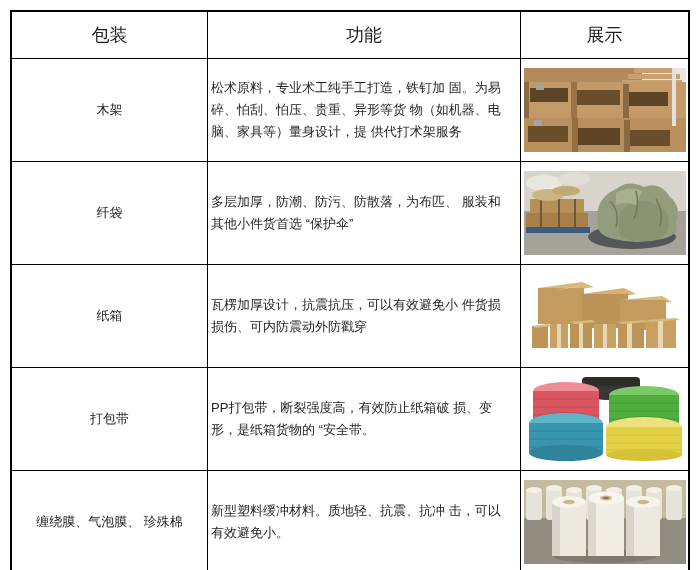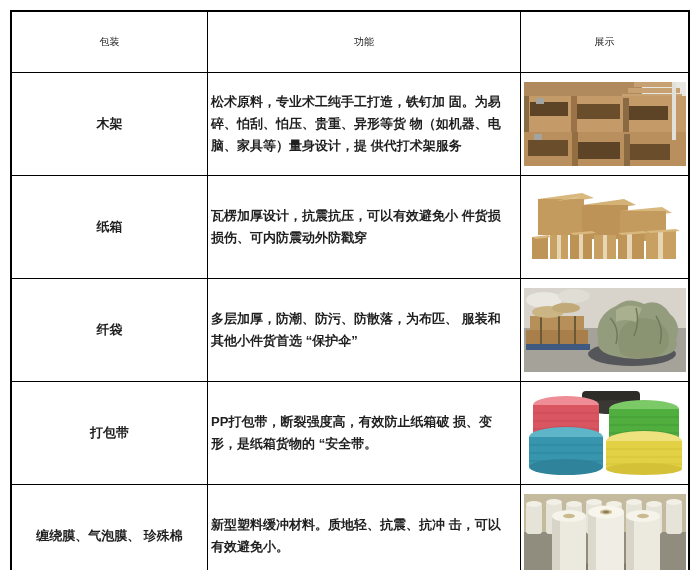--- a/index.html
+++ b/index.html
@@ -1,20 +1,20 @@
 <!DOCTYPE html>
 <html><head>
 <meta charset="utf-8">
 <style>
   html,body{margin:0;padding:0;background:#ffffff;}
   body{width:699px;height:570px;position:relative;font-family:"Liberation Sans","DejaVu Sans",sans-serif;color:#1f1f1f;}
   .table-wrap{position:absolute;left:10px;top:10px;}
   table{border-collapse:collapse;table-layout:fixed;width:680px;border:2px solid #000;}
-  th,td{border:1px solid #000;overflow:hidden;font-weight:bold;}
-  th{font-weight:normal;font-size:10px;height:30px;text-align:center;vertical-align:middle;padding:15px;}
+  th,td{border:1px solid #000;overflow:hidden;}
+  th{font-weight:normal;font-size:18px;height:30px;text-align:center;vertical-align:middle;padding:8px;}
   tr.data-row{height:103px;}
   td.pkg-cell{text-align:center;vertical-align:middle;font-size:13px;padding:16px 4px;}
   td.fn-cell{vertical-align:middle;font-size:13px;line-height:22px;padding:2px 8px 2px 3px;text-align:left;}
   td.photo-cell{vertical-align:middle;padding:0;text-align:center;}
   .photo{width:162px;height:84px;margin:0 auto;display:block;}
   .photo svg{display:block;width:162px;height:84px;}
 </style>
 </head>
 <body>
 
@@ -66,20 +66,58 @@
               <rect x="100" y="52" width="6" height="32" fill="#8a6a42"></rect>
               <rect x="10" y="52" width="8" height="6" fill="#a3a3a0"></rect>
             </g>
             <rect x="148" y="0" width="4" height="58" fill="#e2e0da"></rect>
           </svg>
         </span>
       </td>
     </tr>
 
     <tr class="data-row">
+      <td class="pkg-cell">纤袋</td>
+      <td class="fn-cell">多层加厚，防潮、防污、防散落，为布匹、 服装和其他小件货首选 “保护伞”</td>
+      <td class="photo-cell">
+        <span class="photo">
+          <svg viewBox="0 0 162 84" xmlns="http://www.w3.org/2000/svg">
+            <rect width="162" height="84" fill="#d8d4cb"></rect>
+            <rect x="0" y="40" width="162" height="44" fill="#a5a29a"></rect>
+            <ellipse cx="20" cy="12" rx="18" ry="8" fill="#e9e7e0"></ellipse>
+            <ellipse cx="50" cy="8" rx="16" ry="7" fill="#e0ddd4"></ellipse>
+            <g>
+              <rect x="6" y="28" width="54" height="14" fill="#b78f58"></rect>
+              <rect x="2" y="42" width="62" height="14" fill="#a87f4a"></rect>
+              <rect x="2" y="56" width="64" height="6" fill="#3f5a80"></rect>
+              <g fill="#6b5a3a">
+                    <rect x="16" y="28" width="2" height="28"></rect>
+                    <rect x="34" y="28" width="2" height="28"></rect>
+                    <rect x="50" y="28" width="2" height="28"></rect>
+                  </g>
+              <ellipse cx="24" cy="24" rx="16" ry="6" fill="#cbb584"></ellipse>
+              <ellipse cx="42" cy="20" rx="14" ry="5" fill="#c2aa78"></ellipse>
+            </g>
+            <g>
+              <ellipse cx="108" cy="66" rx="44" ry="12" fill="#55565a"></ellipse>
+              <path d="M74,52 Q70,28 92,18 Q104,8 120,16 Q136,10 146,26 Q158,36 152,52 Q156,64 138,68 Q112,74 90,68 Q72,64 74,52 Z" fill="#939c7d"></path>
+              <path d="M96,64 Q90,44 104,34 Q118,26 134,34 Q148,42 144,58 Q140,70 118,70 Q100,70 96,64 Z" fill="#8a9372"></path>
+              <path d="M92,22 Q104,14 118,20 L112,34 Q100,30 92,34 Z" fill="#a8b08f"></path>
+              <g stroke="#6f7a5d" stroke-width="1.5" fill="none">
+                <path d="M86,30 Q96,40 92,56"></path>
+                    <path d="M112,20 Q116,34 110,48"></path>
+                    <path d="M132,28 Q140,40 136,56"></path>
+              </g>
+            </g>
+          </svg>
+        </span>
+      </td>
+    </tr>
+
+    <tr class="data-row">
       <td class="pkg-cell">纸箱</td>
       <td class="fn-cell">瓦楞加厚设计，抗震抗压，可以有效避免小 件货损损伤、可内防震动外防戳穿</td>
       <td class="photo-cell">
         <span class="photo">
           <svg viewBox="0 0 162 84" xmlns="http://www.w3.org/2000/svg">
             <rect width="162" height="84" fill="#ffffff"></rect>
             <g>
               <polygon points="14,14 58,8 70,13 26,20" fill="#d9b87e"></polygon>
               <rect x="14" y="14" width="46" height="36" fill="#c49b5f"></rect>
               <polygon points="33,16 52,13 56,12 37,15" fill="#ecdcc0"></polygon>
@@ -108,58 +146,20 @@
                 <polygon points="94,48 120,46 124,48 98,50"></polygon>
                     <polygon points="122,46 152,44 156,46 126,48"></polygon>
               </g>
             </g>
           </svg>
         </span>
       </td>
     </tr>
 
     <tr class="data-row">
-      <td class="pkg-cell">纤袋</td>
-      <td class="fn-cell">多层加厚，防潮、防污、防散落，为布匹、 服装和其他小件货首选 “保护伞”</td>
-      <td class="photo-cell">
-        <span class="photo">
-          <svg viewBox="0 0 162 84" xmlns="http://www.w3.org/2000/svg">
-            <rect width="162" height="84" fill="#d8d4cb"></rect>
-            <rect x="0" y="40" width="162" height="44" fill="#a5a29a"></rect>
-            <ellipse cx="20" cy="12" rx="18" ry="8" fill="#e9e7e0"></ellipse>
-            <ellipse cx="50" cy="8" rx="16" ry="7" fill="#e0ddd4"></ellipse>
-            <g>
-              <rect x="6" y="28" width="54" height="14" fill="#b78f58"></rect>
-              <rect x="2" y="42" width="62" height="14" fill="#a87f4a"></rect>
-              <rect x="2" y="56" width="64" height="6" fill="#3f5a80"></rect>
-              <g fill="#6b5a3a">
-                    <rect x="16" y="28" width="2" height="28"></rect>
-                    <rect x="34" y="28" width="2" height="28"></rect>
-                    <rect x="50" y="28" width="2" height="28"></rect>
-                  </g>
-              <ellipse cx="24" cy="24" rx="16" ry="6" fill="#cbb584"></ellipse>
-              <ellipse cx="42" cy="20" rx="14" ry="5" fill="#c2aa78"></ellipse>
-            </g>
-            <g>
-              <ellipse cx="108" cy="66" rx="44" ry="12" fill="#55565a"></ellipse>
-              <path d="M74,52 Q70,28 92,18 Q104,8 120,16 Q136,10 146,26 Q158,36 152,52 Q156,64 138,68 Q112,74 90,68 Q72,64 74,52 Z" fill="#939c7d"></path>
-              <path d="M96,64 Q90,44 104,34 Q118,26 134,34 Q148,42 144,58 Q140,70 118,70 Q100,70 96,64 Z" fill="#8a9372"></path>
-              <path d="M92,22 Q104,14 118,20 L112,34 Q100,30 92,34 Z" fill="#a8b08f"></path>
-              <g stroke="#6f7a5d" stroke-width="1.5" fill="none">
-                <path d="M86,30 Q96,40 92,56"></path>
-                    <path d="M112,20 Q116,34 110,48"></path>
-                    <path d="M132,28 Q140,40 136,56"></path>
-              </g>
-            </g>
-          </svg>
-        </span>
-      </td>
-    </tr>
-
-    <tr class="data-row">
       <td class="pkg-cell">打包带</td>
       <td class="fn-cell">PP打包带，断裂强度高，有效防止纸箱破 损、变形，是纸箱货物的 “安全带。</td>
       <td class="photo-cell">
         <span class="photo">
           <svg viewBox="0 0 162 84" xmlns="http://www.w3.org/2000/svg">
             <rect width="162" height="84" fill="#ffffff"></rect>
             <g>
               <rect x="58" y="0" width="58" height="16" rx="4" fill="#2e2c29"></rect>
               <ellipse cx="87" cy="16" rx="29" ry="7" fill="#3a3835"></ellipse>
             </g>

